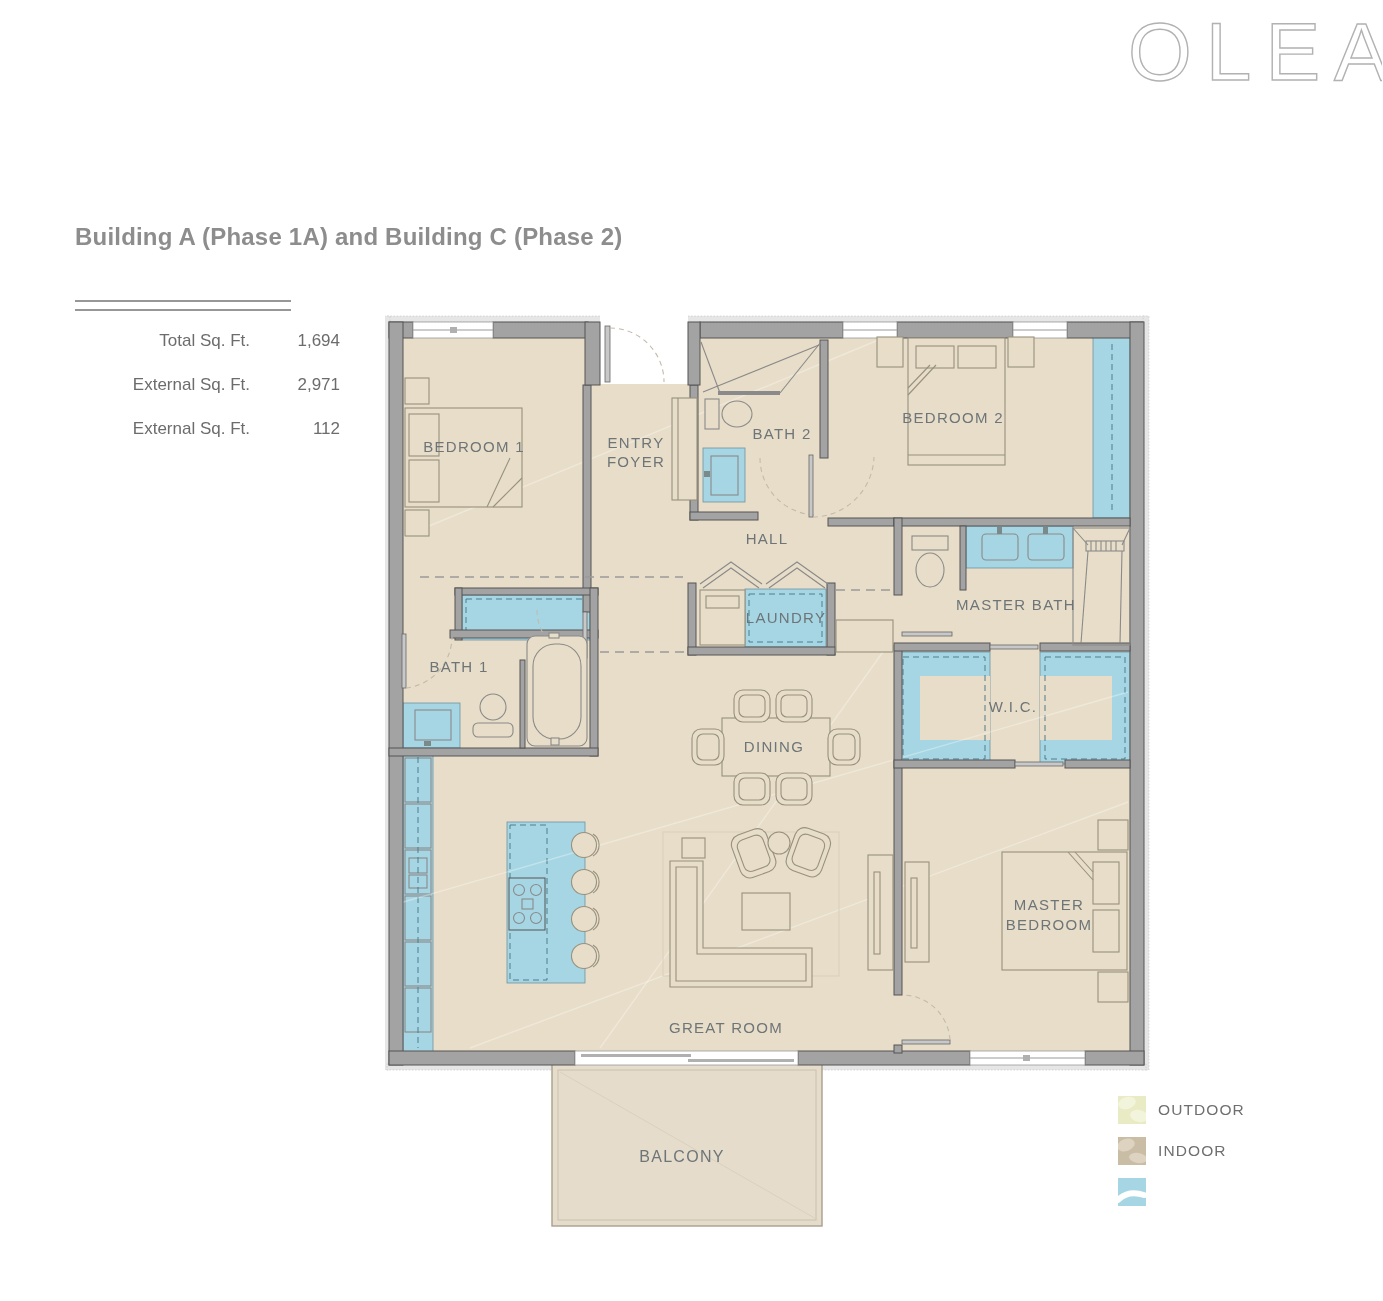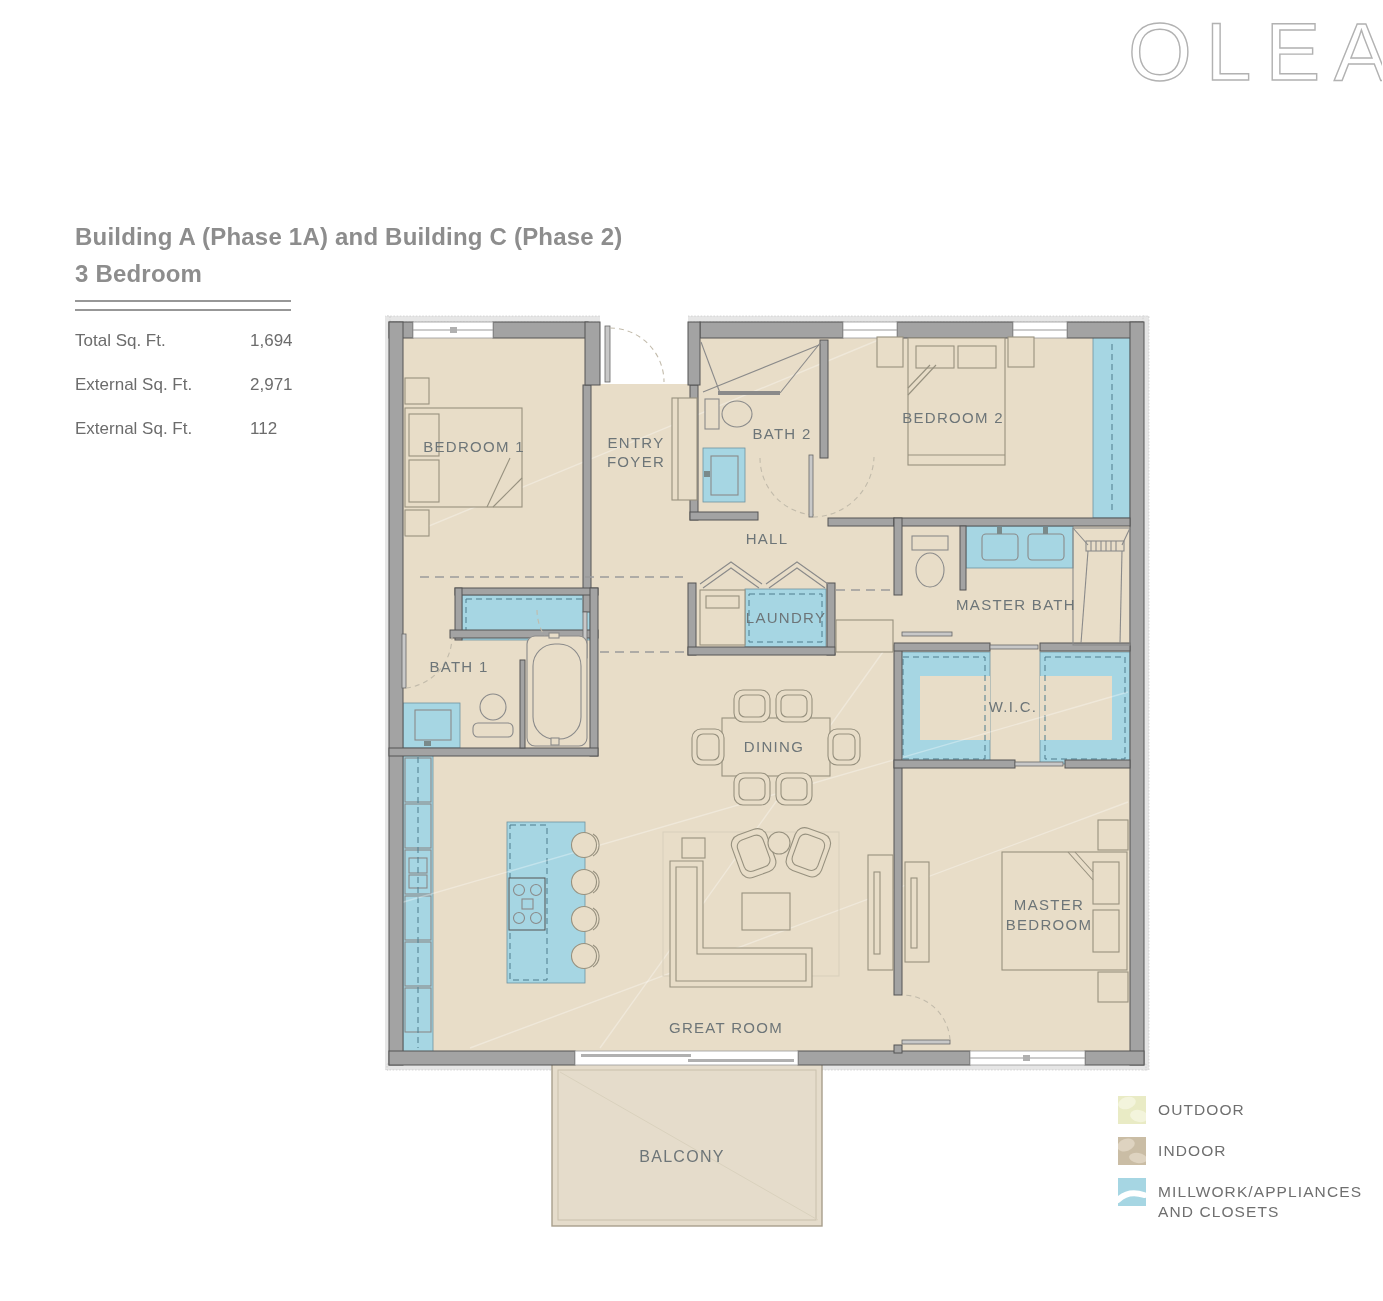--- a/index.html
+++ b/index.html
@@ -13,21 +13,21 @@
     font-family:"Liberation Sans", sans-serif;
     font-size:82px;font-weight:400;letter-spacing:14px;
     fill:none;stroke:#b2b2b2;stroke-width:1.4px;
   }
   .title-block{position:absolute;left:75px;top:218px;color:#8d8d8d;
     font-size:24px;font-weight:600;line-height:37px;letter-spacing:.2px;}
   .title-rule{position:absolute;left:75px;top:300px;width:216px;height:7px;
     border-top:2px solid #979797;border-bottom:2px solid #979797;}
   
   .stats{position:absolute;left:75px;top:331px;font-size:17px;color:#6c6c6c;}
-  .stats .row{display:flex;margin-bottom:24px;}
+  .stats .row{display:flex;margin-bottom:24px;text-align:right;}
   .stats .lbl{width:175px;}
   .stats .val{width:90px;}
   
   .legend{position:absolute;left:1078px;top:1096px;}
   .legend .item{display:flex;align-items:flex-start;margin-bottom:13px;padding-left:40px;}
   .legend .sw{width:28px;height:28px;flex:0 0 28px;margin-right:12px;}
   .legend .lab{font-size:15.5px;color:#6f6f6f;letter-spacing:1.1px;line-height:20px;padding-top:4px;}
   
   .plan{position:absolute;left:385px;top:308px;}
   .wall{fill:#a3a3a3;stroke:#555555;stroke-width:1;}
@@ -56,21 +56,20 @@
 <body>
 
 <div class="logo-wrap">
   <svg width="260" height="100">
     <text x="6" y="78" class="logo-text">OLEA</text>
   </svg>
 </div>
 
 <div class="title-block">
   <div>Building A (Phase 1A) and Building C (Phase 2)</div>
-  <div>3 Bedroom</div>
 </div>
 <div class="title-rule"></div>
 
 <div class="stats">
   <div class="row">
     <span class="lbl">Total Sq. Ft.</span>
     <span class="val">1,694</span>
   </div>
   <div class="row">
     <span class="lbl">External Sq. Ft.</span>
@@ -415,18 +414,14 @@
       <ellipse cx="8" cy="8" rx="9" ry="6" fill="#ded3c0" transform="rotate(-20 8 8)"></ellipse>
       <ellipse cx="20" cy="21" rx="9" ry="5" fill="#ded3c0" transform="rotate(10 20 21)"></ellipse>
     </svg>
     <span class="lab">INDOOR</span>
   </div>
   <div class="item">
     <svg class="sw" viewBox="0 0 28 28">
       <rect x="0" y="0" width="28" height="28" fill="#a6d6e3"></rect>
       <path d="M 0 22 Q 10 12 26 17" stroke="#ffffff" stroke-width="6" fill="none" stroke-linecap="round"></path>
     </svg>
-    <span class="lab">
-      <span>MILLWORK/APPLIANCES</span><br>
-      <span>AND CLOSETS</span>
-    </span>
   </div>
 </div>
 
 </body></html>

